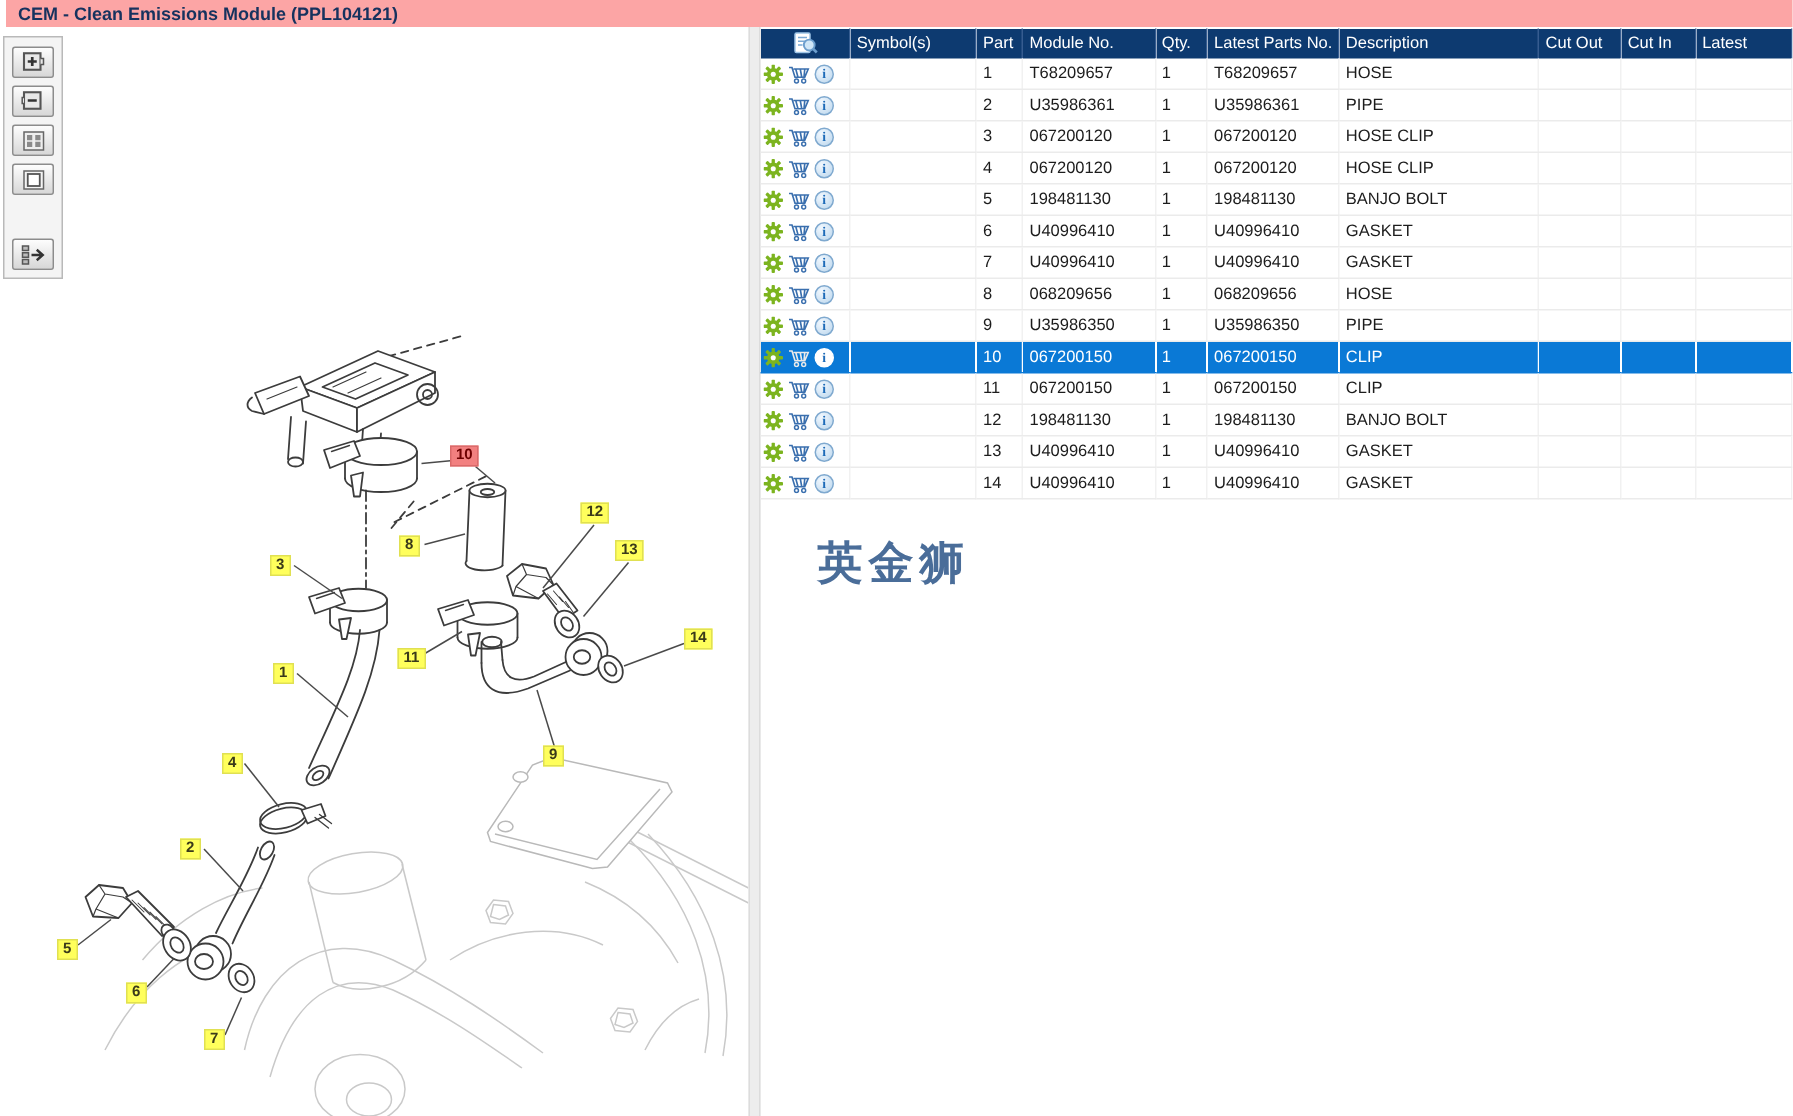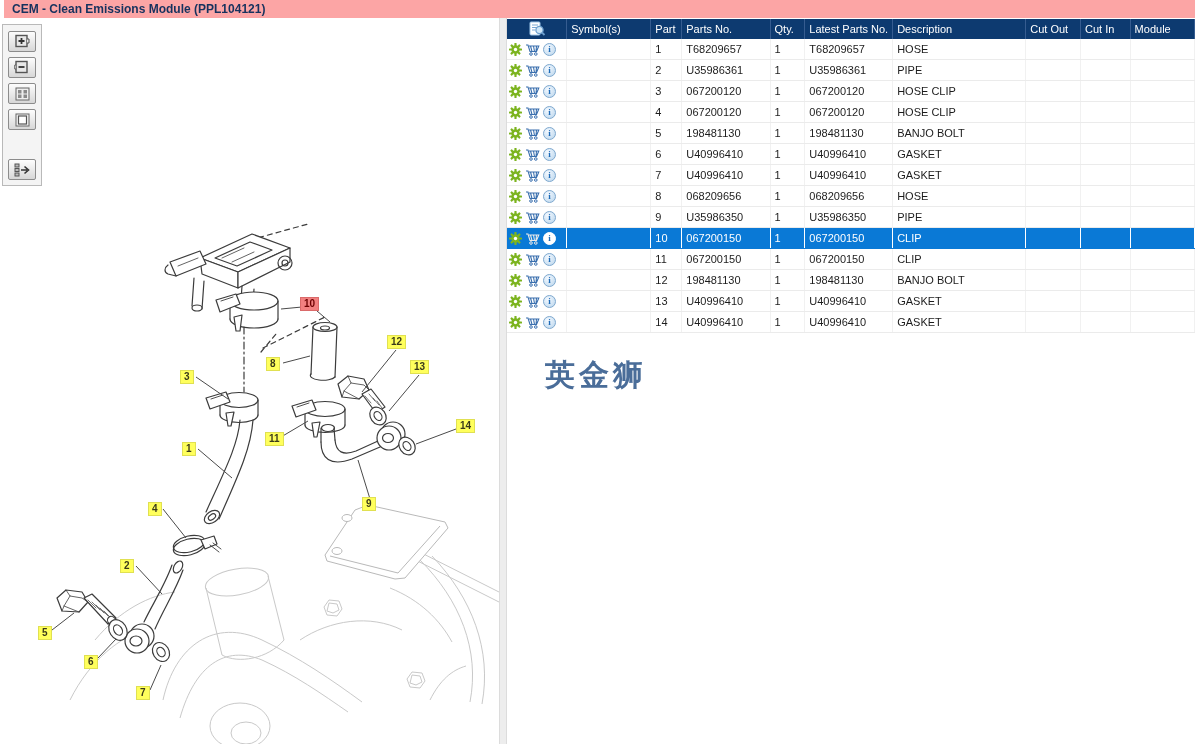--- a/index.html
+++ b/index.html
@@ -306,27 +306,27 @@
               <svg width="20" height="16" viewBox="0 0 20 16">
                 <rect x="3" y="1" width="10" height="13" rx="1" fill="#fff" stroke="#9fc6e8"></rect>
                 <path d="M5,4 L11,4 M5,6.5 L11,6.5 M5,9 L8,9" stroke="#7aa9d4" stroke-width="1"></path>
                 <circle cx="12.5" cy="9" r="3.6" fill="#cfe6f7" stroke="#6d9fce" stroke-width="1.3"></circle>
                 <path d="M15,11.5 L17.5,14" stroke="#6d9fce" stroke-width="1.8"></path>
               </svg>
             </span>
           </th>
           <th>Symbol(s)</th>
           <th>Part</th>
-          <th>Parts No.</th>
+          <th>Module No.</th>
           <th>Qty.</th>
           <th>Latest Parts No.</th>
           <th>Description</th>
           <th>Cut Out</th>
           <th>Cut In</th>
-          <th>Module</th>
+          <th>Latest</th>
         </tr>
       </thead>
     <tbody id="table-body">
         <tr>
           <td class="icons">
             <span class="iconrow">
               <span class="hicon">
                 <svg width="13" height="13" viewBox="0 0 13 13">
                   <g fill="#7cb41f">
                     <circle cx="6.5" cy="6.5" r="4.2"></circle>

